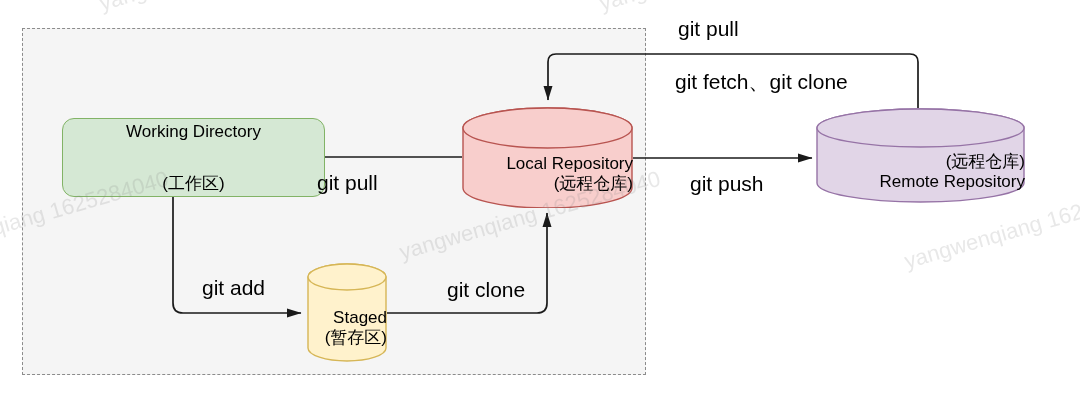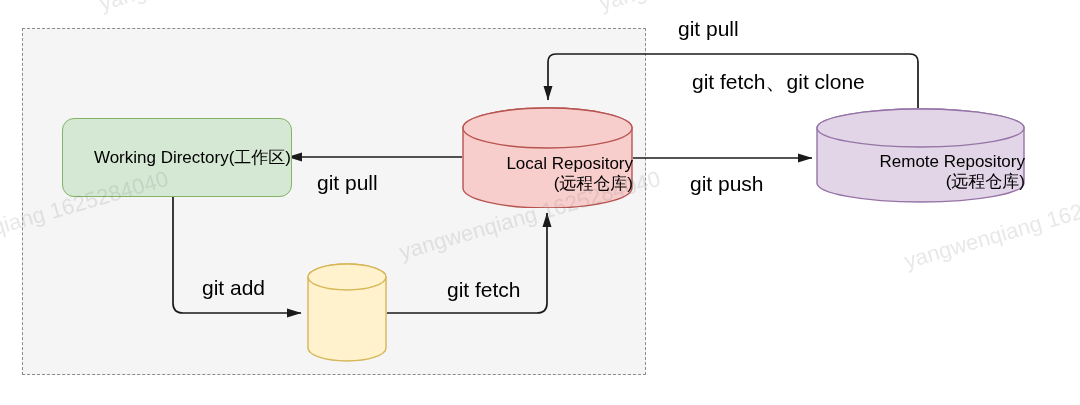--- a/index.html
+++ b/index.html
@@ -11,23 +11,23 @@
   .workspace{
     position:absolute;left:22px;top:28px;width:624px;height:347px;
     background:#f5f5f5;border:1.4px dashed #8c8c8c;box-sizing:border-box;z-index:1;
   }
   
   .edges{position:absolute;left:0;top:0;z-index:2;}
   .edges path.edge{fill:none;stroke:#1a1a1a;stroke-width:1.7;stroke-linejoin:round;}
   
   .node{position:absolute;z-index:3;}
   .node-rect{
-    left:62px;top:118px;width:230px;height:79px;box-sizing:border-box;
+    left:62px;top:118px;width:263px;height:79px;box-sizing:border-box;
     background:#d5e8d4;border:1.4px solid #82b366;border-radius:12px;
-    display:flex;flex-direction:row;justify-content:flex-end;align-items:center;
+    display:flex;flex-direction:column;justify-content:space-between;align-items:center;
   }
   .node-rect .line{font-size:17px;line-height:25px;text-align:center;white-space:nowrap;}
   .cyl{position:absolute;}
   .cyl svg{display:block;}
   .cyl .cyl-text{
     position:absolute;left:0;width:100%;text-align:right;white-space:nowrap;
   }
   .cyl .cyl-text .line{font-size:17px;line-height:20px;}
   .cyl-staged{left:307px;top:263px;width:80px;height:99px;}
   .cyl-staged .cyl-text{top:45px;}
@@ -40,21 +40,21 @@
   .shape-remote{fill:#e1d5e7;stroke:#9673a6;stroke-width:1.4;}
   
   .elabel{
     position:absolute;z-index:4;font-size:21px;line-height:20px;white-space:nowrap;
   }
   .el-git-add{left:202px;top:278px;}
   .el-git-commit{left:447px;top:280px;}
   .el-git-reset{left:317px;top:173px;}
   .el-git-push{left:690px;top:174px;}
   .el-git-pull{left:678px;top:19px;}
-  .el-git-fetch{left:675px;top:72px;margin-left:17px;}
+  .el-git-fetch{left:675px;top:72px;}
   
   .wm{
     position:absolute;z-index:6;font-size:22px;line-height:26px;white-space:nowrap;
     color:rgba(130,130,130,0.18);transform:rotate(-16deg);transform-origin:left center;
     pointer-events:none;user-select:none;
   }
   .wm-top-left{left:100px;top:-9px;}
   .wm-top-right{left:600px;top:-9px;}
   .wm-left{left:-92px;top:240px;}
   .wm-center{left:400px;top:240px;}
@@ -83,46 +83,50 @@
   <div class="node node-rect">
     <div class="line">Working Directory</div>
     <div class="line">(工作区)</div>
   </div>
 
   <div class="node cyl cyl-staged">
     <svg width="80" height="99" viewBox="0 0 80 99">
       <path class="shape-staged" d="M 1 14 L 1 85 A 39 13 0 0 0 79 85 L 79 14 A 39 13 0 0 0 1 14 Z"></path>
       <ellipse class="shape-staged" cx="40" cy="14" rx="39" ry="13"></ellipse>
     </svg>
+    <div class="cyl-text">
+      <div class="line">Staged</div>
+      <div class="line">(暂存区)</div>
+    </div>
   </div>
 
   <div class="node cyl cyl-local">
     <svg width="171" height="101" viewBox="0 0 171 101">
       <path class="shape-local" d="M 1 21 L 1 81 A 84.5 20 0 0 0 170 81 L 170 21 A 84.5 20 0 0 0 1 21 Z"></path>
       <ellipse class="shape-local" cx="85.5" cy="21" rx="84.5" ry="20"></ellipse>
     </svg>
     <div class="cyl-text">
       <div class="line">Local Repository</div>
       <div class="line">(远程仓库)</div>
     </div>
   </div>
 
   <div class="node cyl cyl-remote">
     <svg width="209" height="95" viewBox="0 0 209 95">
       <path class="shape-remote" d="M 1 20 L 1 75 A 103.5 19 0 0 0 208 75 L 208 20 A 103.5 19 0 0 0 1 20 Z"></path>
       <ellipse class="shape-remote" cx="104.5" cy="20" rx="103.5" ry="19"></ellipse>
     </svg>
     <div class="cyl-text">
+      <div class="line">(远程仓库)</div>
       <div class="line">Remote Repository</div>
-      <div class="line">(远程仓库)</div>
     </div>
   </div>
 
   <div class="elabel el-git-add">git add</div>
-  <div class="elabel el-git-commit">git fetch</div>
+  <div class="elabel el-git-commit">git clone</div>
   <div class="elabel el-git-reset">git pull</div>
   <div class="elabel el-git-push">git push</div>
   <div class="elabel el-git-pull">git pull</div>
   <div class="elabel el-git-fetch">git fetch、git clone</div>
 
   <div class="wm wm-top-left">yangwenqiang 1625284040</div>
   <div class="wm wm-top-right">yangwenqiang 1625284040</div>
   <div class="wm wm-left">yangwenqiang 1625284040</div>
   <div class="wm wm-center">yangwenqiang 1625284040</div>
   <div class="wm wm-right">yangwenqiang 1625284040</div>

